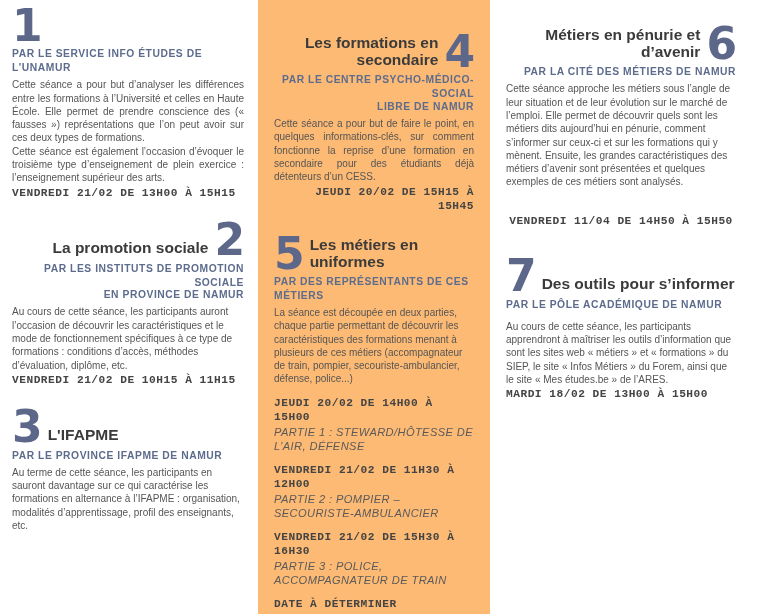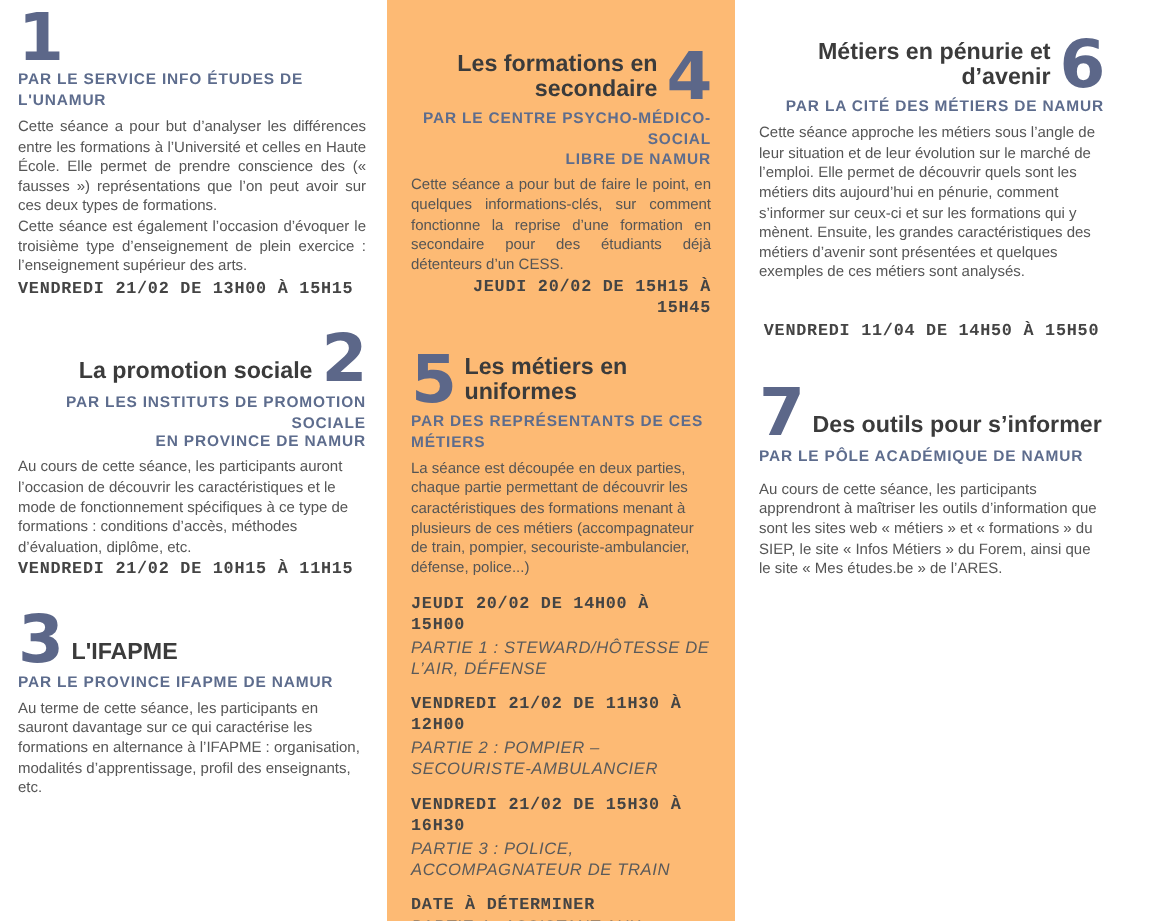--- a/index.html
+++ b/index.html
@@ -221,17 +221,18 @@
 
     <div class="gap-lg"></div>
 
     <div class="section">
       <div class="head baseline">
         <div class="num">7</div>
         <div class="title">Des outils pour s’informer</div>
       </div>
       <div class="subtitle">PAR LE PÔLE ACADÉMIQUE DE NAMUR</div>
       <p class="body nojust" style="margin-top:8px">Au cours de cette séance, les participants apprendront à maîtriser les outils d’information que sont les sites web « métiers » et « formations » du SIEP, le site « Infos Métiers » du Forem, ainsi que le site « Mes études.be » de l’ARES.</p>
+      <div class="date">MARDI 18/02 DE 13H00 À 15H00</div>
     </div>
 
   </div>
 
 </div>
 
 </body></html>

